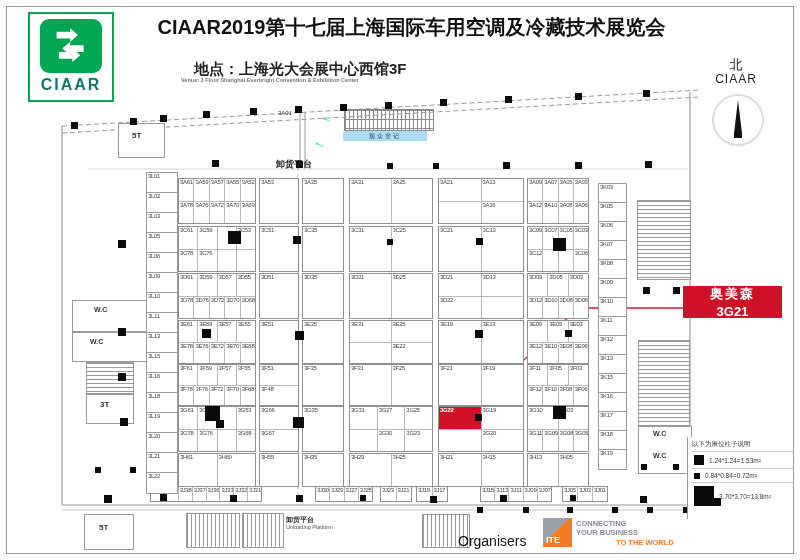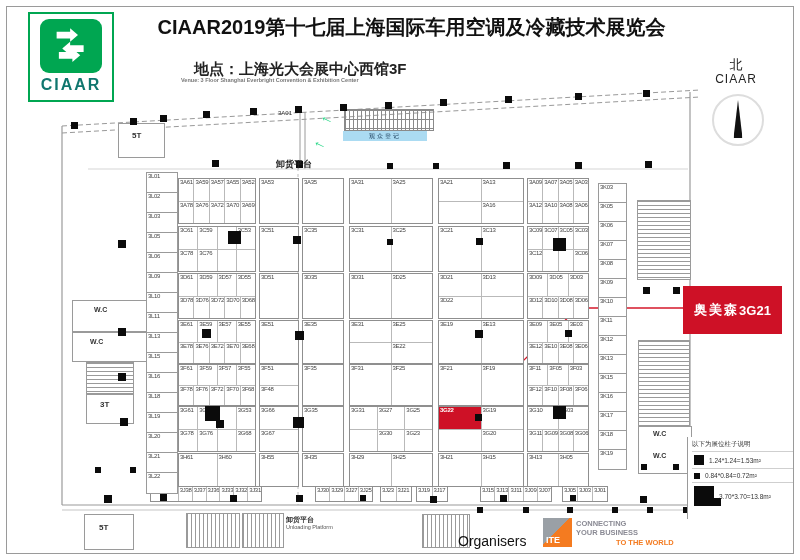--- a/index.html
+++ b/index.html
@@ -42,22 +42,22 @@
   .hatch2{background-image:repeating-linear-gradient(90deg,#9a9a9a 0 0.7px,transparent 0.7px 4px);}
   .room-label{position:absolute;font-size:8px;font-weight:bold;color:#333;z-index:3;white-space:nowrap;}
   .counters{position:absolute;left:344px;top:109px;width:88px;height:20px;border:1px solid #8a8a8a;z-index:2;
             background-image:repeating-linear-gradient(90deg,#8a8a8a 0 0.7px,transparent 0.7px 4px),
                              repeating-linear-gradient(180deg,#8a8a8a 0 0.7px,transparent 0.7px 9px);}
   .regbar{position:absolute;left:343px;top:131px;width:84px;height:10px;background:#ABDBF2;z-index:3;
           font-size:6px;color:#1c3d5a;text-align:center;line-height:10px;letter-spacing:2px;}
   .garrow{position:absolute;color:#2BD889;font-size:15px;font-weight:bold;z-index:3;}
   .entrance{position:absolute;left:276px;top:158px;font-size:9px;font-weight:bold;z-index:3;white-space:nowrap;}
   .gatebooth{position:absolute;left:278px;top:110px;font-size:6px;color:#333;z-index:3;}
-  .callout{position:absolute;left:683px;top:286px;width:99px;height:48px;background:#CE1126;z-index:6;
-           display:flex;flex-direction:row;align-items:center;justify-content:center;color:#fff;font-weight:bold;}
+  .callout{position:absolute;left:683px;top:286px;width:99px;height:32px;background:#CE1126;z-index:6;
+           display:flex;flex-direction:column;align-items:center;justify-content:center;color:#fff;font-weight:bold;}
   .callout .l1{font-size:13px;letter-spacing:2px;}
   .callout .l2{font-size:13px;margin-top:1px;}
   .legend{position:absolute;left:687px;top:437px;width:106px;height:82px;background:#fff;z-index:5;
           border-left:1px solid #9a9a9a;padding:3px 0 0 4px;box-sizing:border-box;}
   .legend-title{font-size:6.5px;color:#333;margin-bottom:2px;}
   .legend-row{display:flex;align-items:center;border-top:1px solid #cfcfcf;padding:3px 0;}
   .legend-sq{background:#0b0b0b;margin:0 5px 0 2px;flex:none;position:relative;}
   .legend-sq.lshape:after{content:"";position:absolute;left:100%;bottom:0;width:7px;height:8px;background:#0b0b0b;}
   .legend-size{font-size:6.5px;color:#333;white-space:nowrap;}
   .unload{position:absolute;left:286px;top:515px;z-index:3;font-size:7px;font-weight:bold;color:#333;line-height:1.3;white-space:nowrap;}

